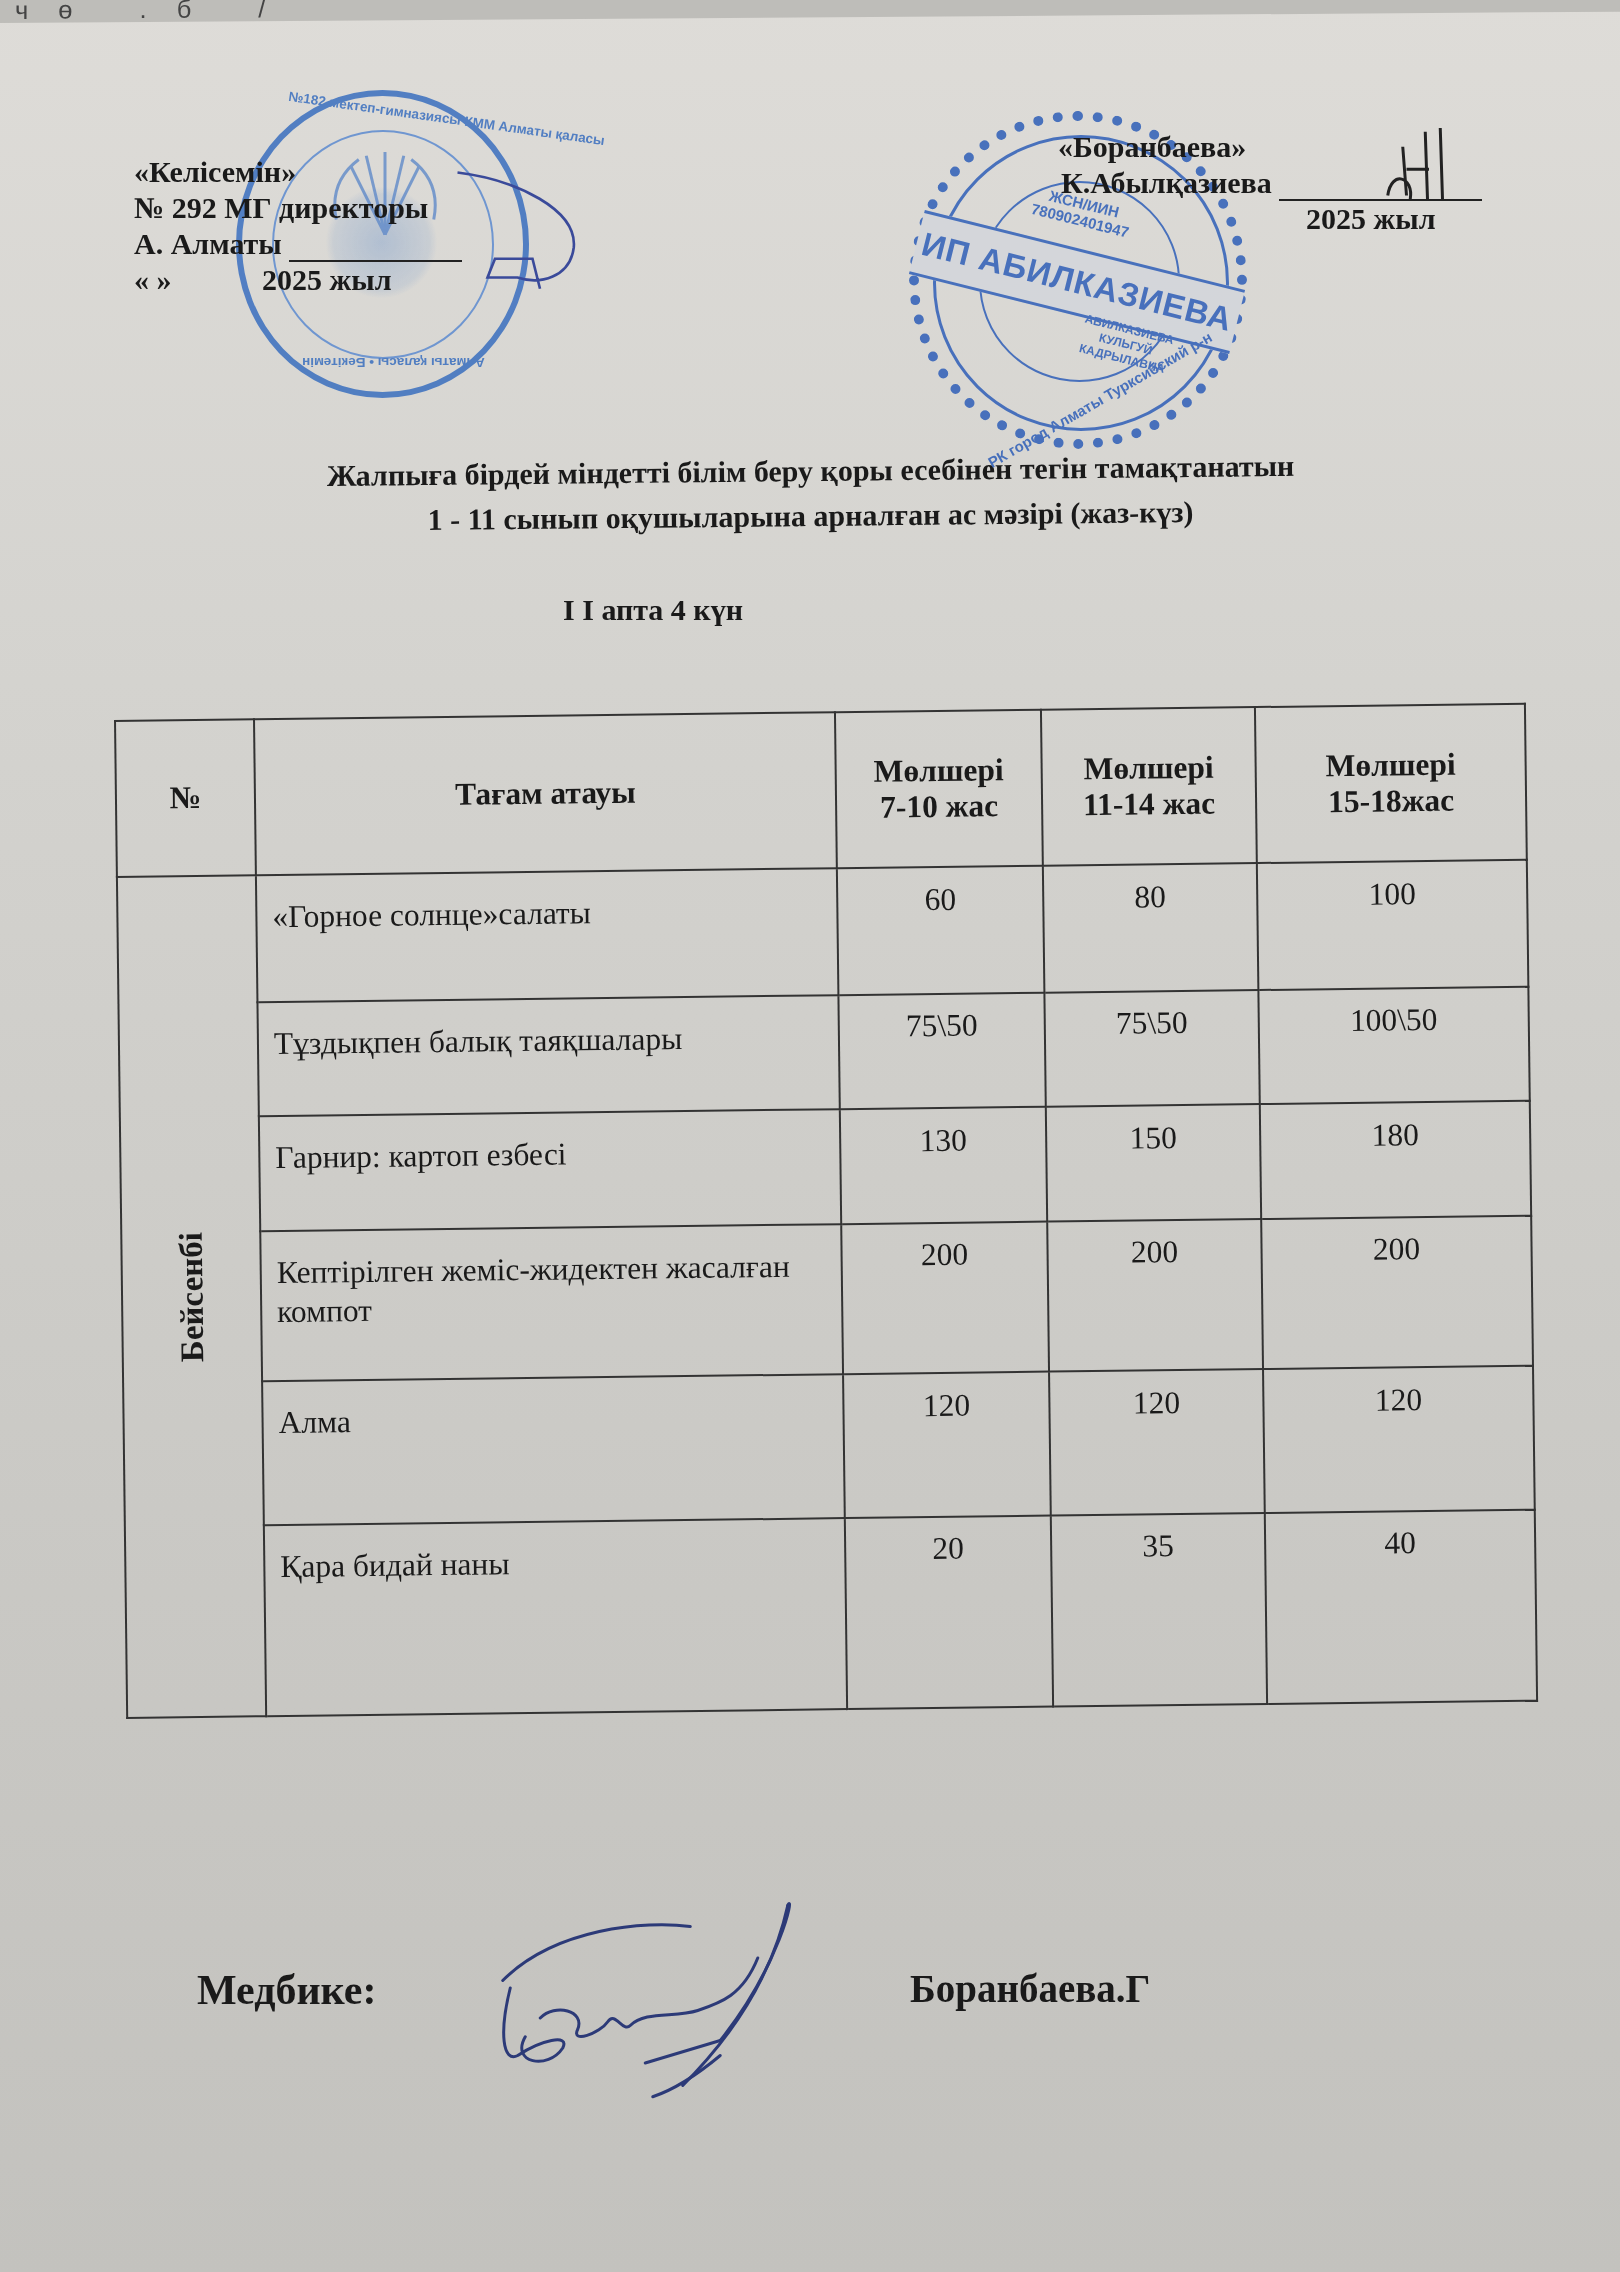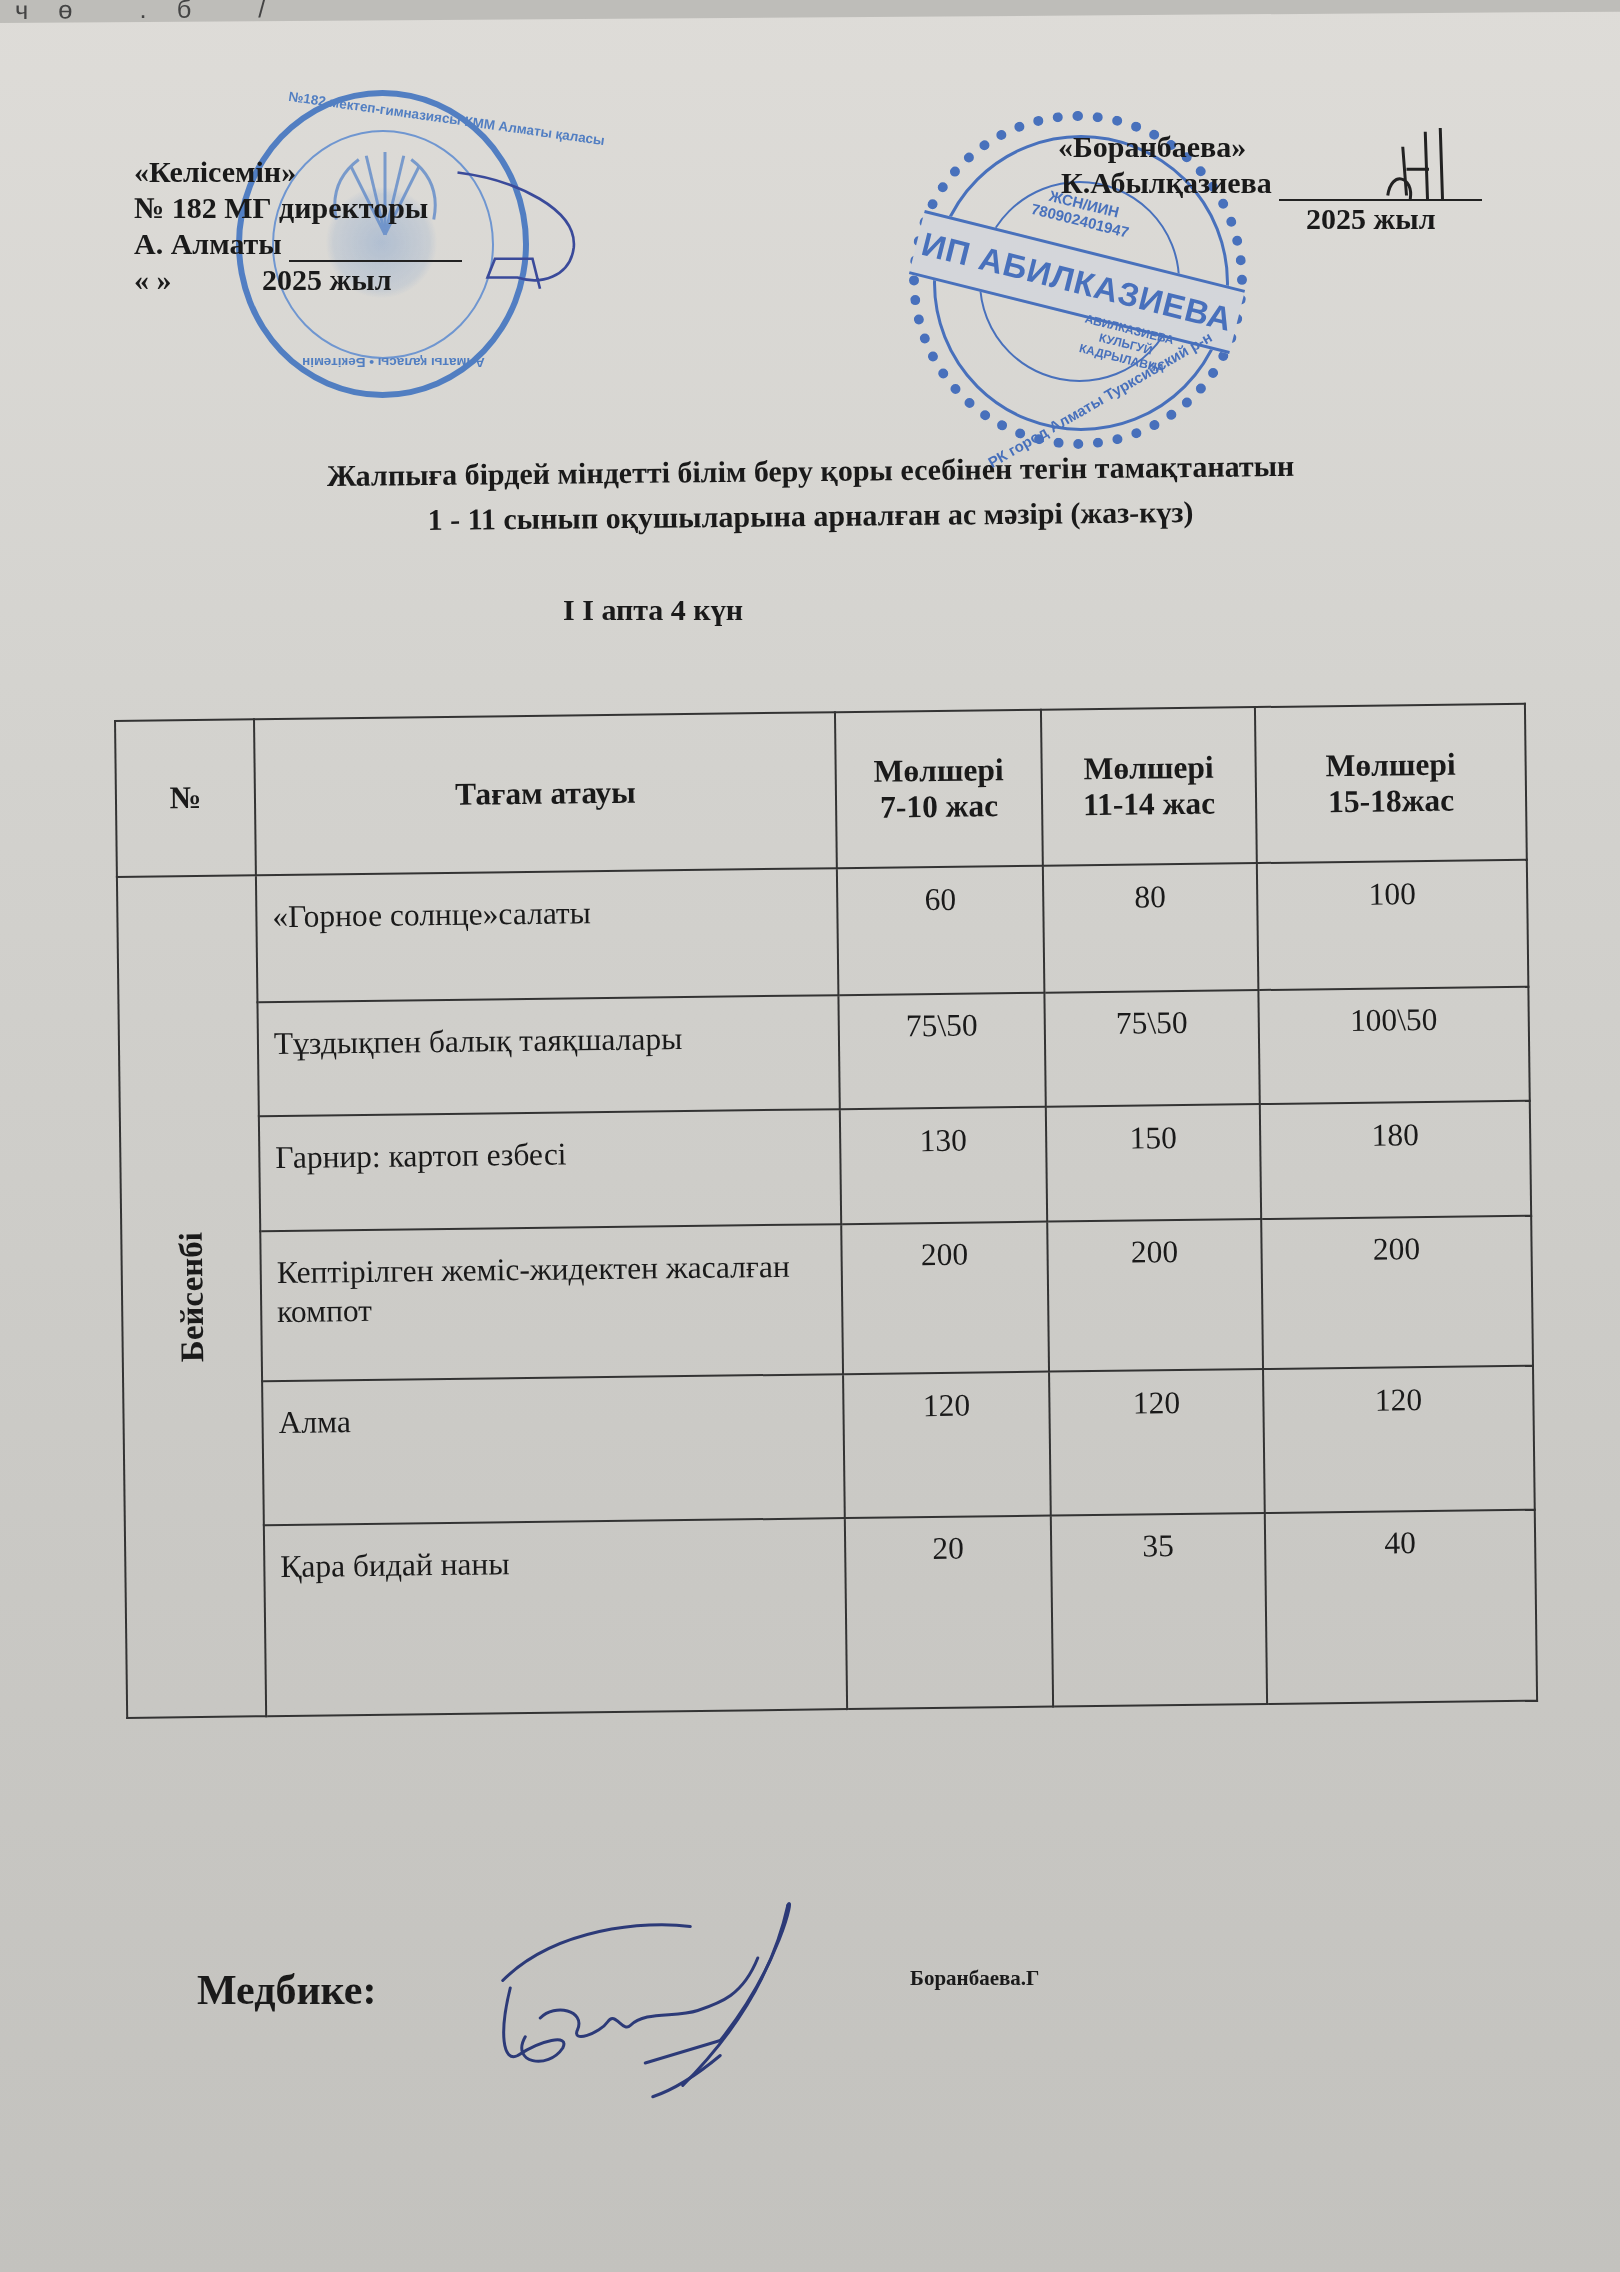--- a/index.html
+++ b/index.html
@@ -255,21 +255,21 @@
 
     
     .footer-label {
       left: 197px; top: 1966px;
       font-weight: bold;
       font-size: 42px;
     }
     .footer-name {
       left: 910px; top: 1966px;
       font-weight: bold;
-      font-size: 21px;
+      font-size: 39px;
     }
   </style>
 </head>
 <body>
 
 <div class="paper"></div>
 
 <div class="behind-sheet">
   <span class="behind-sheet-text">чө .б /</span>
 </div>
@@ -305,21 +305,21 @@
   <div class="small-text lower-text">
     <div>АБИЛКАЗИЕВА</div>
     <div>КУЛЬГУЙ</div>
     <div>КАДРЫЛАВНА</div>
   </div>
   <span class="rim-text" style="left:53px;top:270px;transform:rotate(-30deg);">РК город Алматы Турксибский р-н</span>
 </div>
 
 <div class="abs approve-left">
   <div>«Келісемін»</div>
-  <div>№ 182 МГ директоры</div>
+  <div>№ 292 МГ директоры</div>
   <div>
     <span>А. Алматы</span><span class="sig-line"></span>
   </div>
   <div class="year-row">
     <span>«   »</span>
     <span class="year">2025 жыл</span>
   </div>
 </div>
 
 <svg class="sig" style="left:450px;top:165px;" width="135" height="150" viewBox="0 0 180 200">

